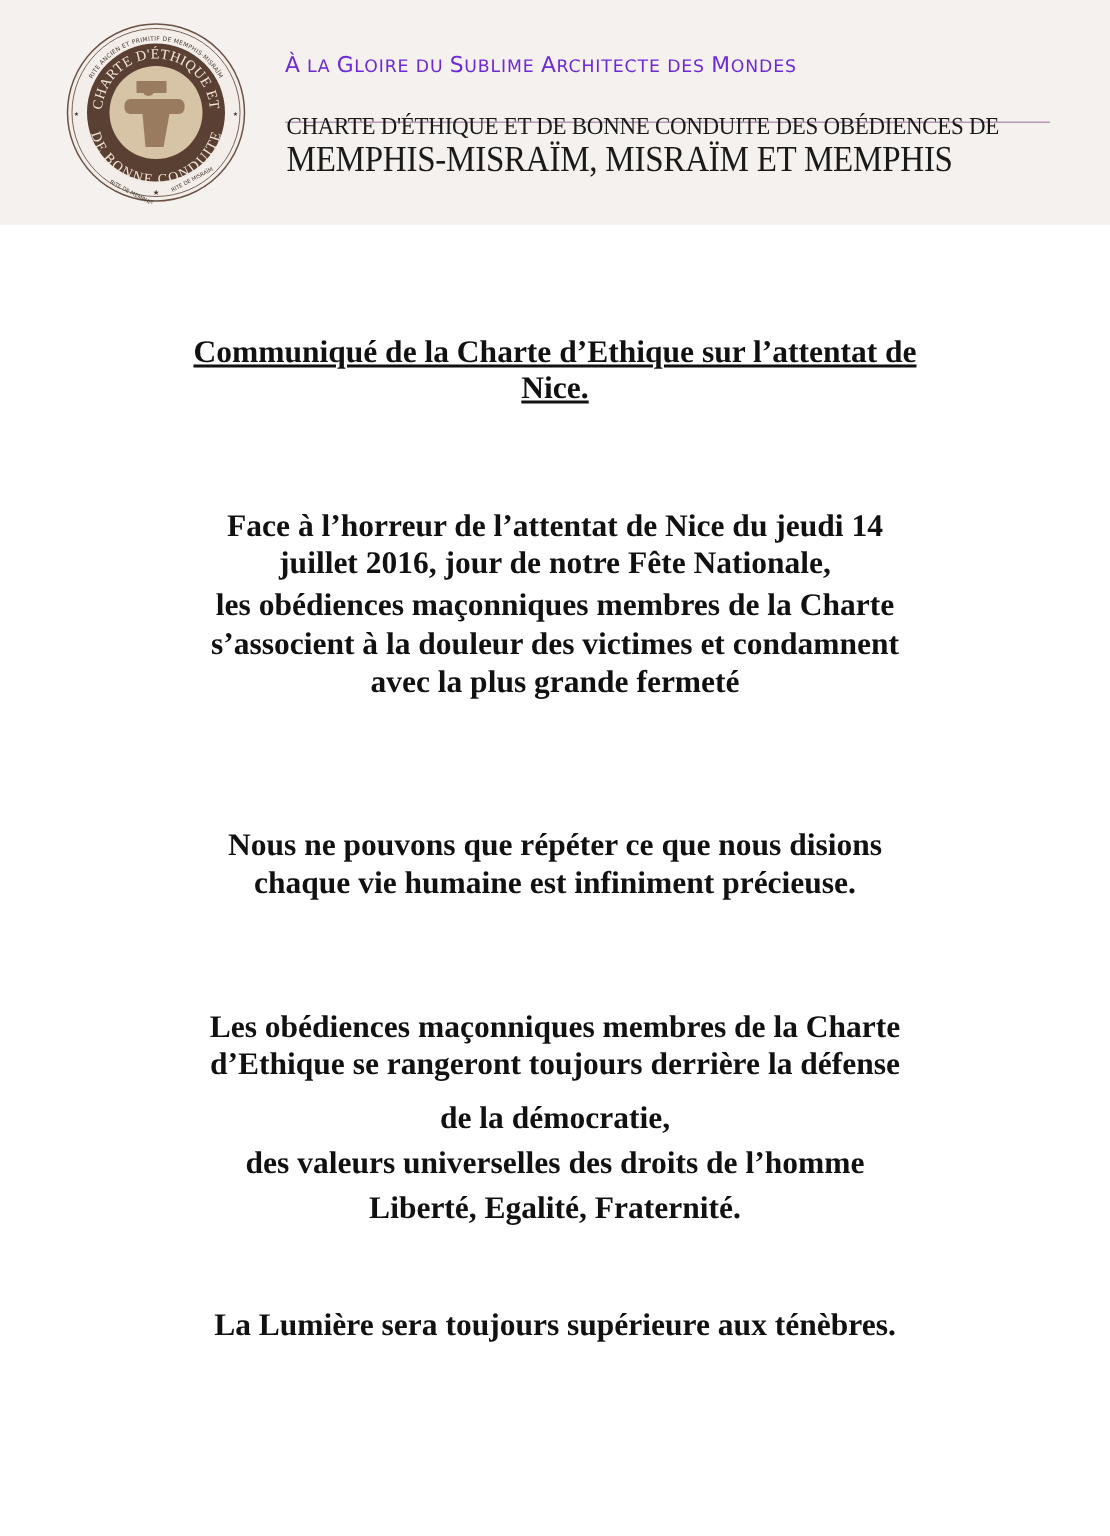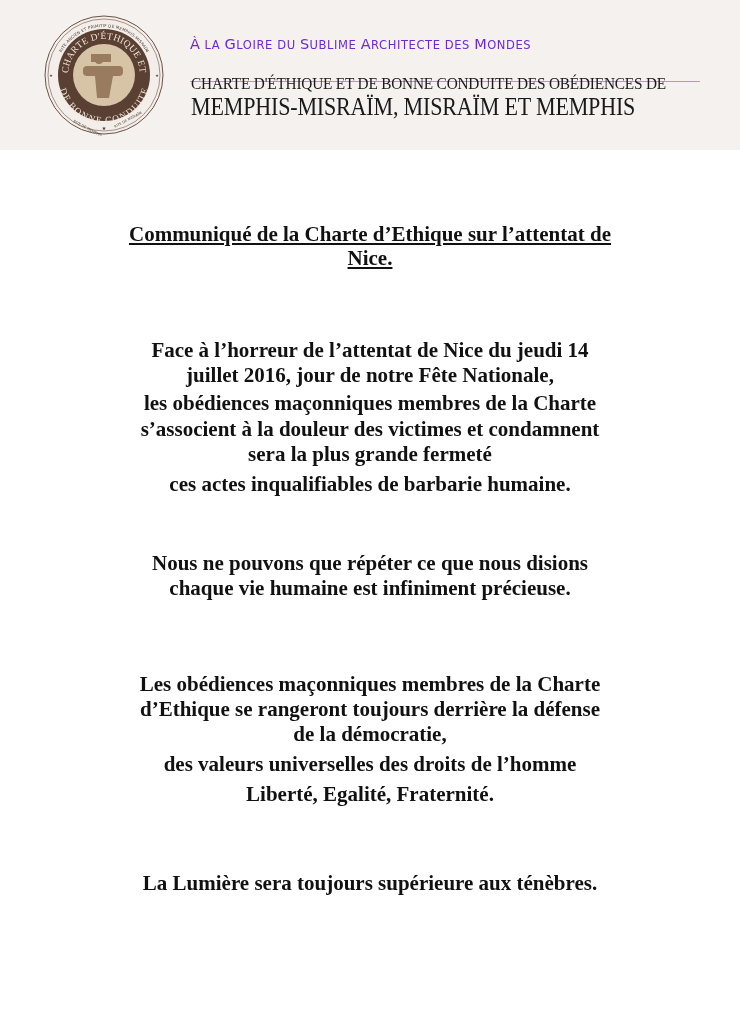--- a/index.html
+++ b/index.html
@@ -97,32 +97,31 @@
 <div class="doc title">
   <div>Communiqué de la Charte d’Ethique sur l’attentat de </div>
   <div>Nice.</div>
 </div>
 
 <div class="doc para p1">
   <span class="line" style="margin-bottom:1px">Face à l’horreur de l’attentat de Nice du jeudi 14</span>
   <span class="line" style="margin-bottom:4px">juillet 2016, jour de notre Fête Nationale,</span>
   <span class="line" style="margin-bottom:2px">les obédiences maçonniques membres de la Charte</span>
   <span class="line" style="margin-bottom:1px">s’associent à la douleur des victimes et condamnent</span>
-  <span class="line" style="margin-bottom:6px">sera la plus grande fermeté</span>
-  <span class="line">ces actes inqualifiables de barbarie humaine.</span>
+  <span class="line" style="margin-bottom:6px">avec la plus grande fermeté</span>
 </div>
 
 <div class="doc para p2">
   <span class="line" style="margin-bottom:1px">Nous ne pouvons que répéter ce que nous disions</span>
   <span class="line">chaque vie humaine est infiniment précieuse.</span>
 </div>
 
 <div class="doc para p3">
   <span class="line" style="margin-bottom:1px">Les obédiences maçonniques membres de la Charte</span>
-  <span class="line" style="margin-bottom:1px">d’Ethique se rangeront toujours derrière la défense</span>
+  <span class="line" style="margin-bottom:12px">d’Ethique se rangeront toujours derrière la défense</span>
   <span class="line" style="margin-bottom:6px">de la démocratie,</span>
   <span class="line" style="margin-bottom:6px">des valeurs universelles des droits de l’homme</span>
   <span class="line">Liberté, Egalité, Fraternité.</span>
 </div>
 
 <div class="doc para p4">
   <span class="line">La Lumière sera toujours supérieure aux ténèbres.</span>
 </div>
 
 </body></html>

